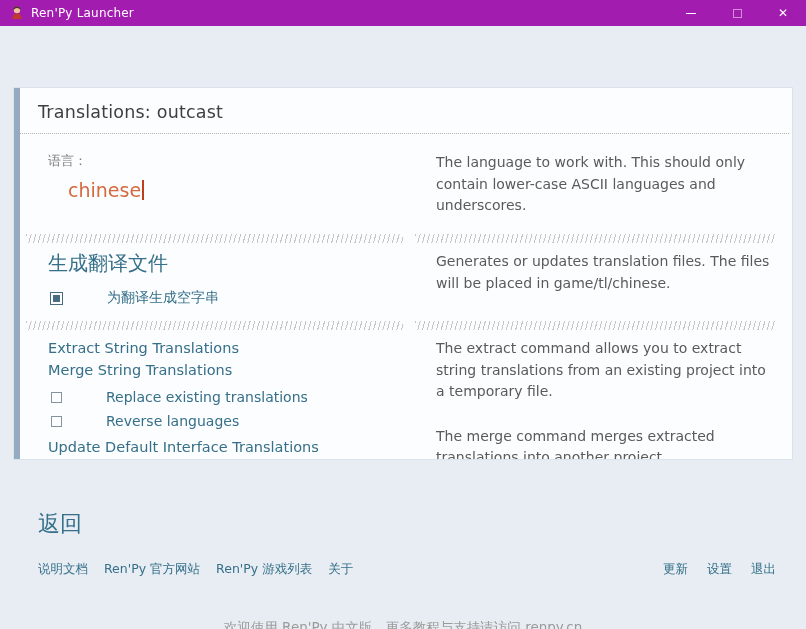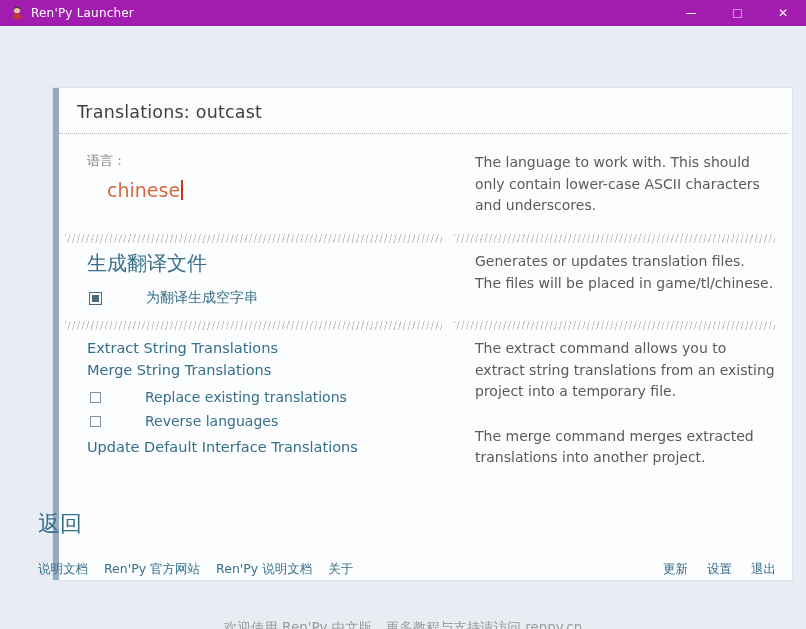--- a/index.html
+++ b/index.html
@@ -19,24 +19,23 @@
   .app-icon { width:16px; height:16px; margin:0 6px 0 9px; display:inline-flex; }
   .win-title { font-size:12px; letter-spacing:.2px; }
   .winbtns { position:absolute; right:0; top:0; height:26px; display:flex; }
   .winbtn { width:46px; height:26px; display:flex; align-items:center; justify-content:center; cursor:default; }
   .glyph-min { width:10px; height:1px; background:#ffffff; display:block; }
   .glyph-max { width:9px; height:9px; border:1px solid rgba(255,255,255,.5); display:block; }
   .glyph-close { font-size:12px; color:#ffffff; line-height:1; }
 
   
   .panel {
-    position:absolute; left:14px; right:14px; top:88px; height:492px;
+    position:absolute; left:14px; right:14px; top:88px; height:371px;
     background:#fcfdfe; display:flex; overflow:hidden;
     box-shadow:0 0 0 1px rgba(180,195,210,.25);
-    margin-left:39px;
   }
   .accent { width:6px; background:#95abbf; flex:none; }
   .panel-inner { flex:1; padding-top:14px; min-width:0; }
 
   h1.page-title {
     margin:0 0 0 18px; font-size:17.5px; font-weight:400; color:#3f3f3f; letter-spacing:.2px;
   }
   .rule { border-top:1px dotted #b3b3b3; margin:11px 3px 0 0; height:0; }
 
   .grid { margin-top:14px; }
@@ -128,21 +127,21 @@
     <div class="grid">
 
       <div class="row row-lang">
         <div class="col-l">
           <div class="lang-label">语言：</div>
           <div class="lang-input">
             <span>chinese</span><span class="caret"></span>
           </div>
         </div>
         <div class="col-r">
-          <p class="pt">The language to work with. This should only contain lower-case ASCII characters and underscores.</p>
+          <p class="pt">The language to work with. This should only contain lower-case ASCII languages and underscores.</p>
         </div>
       </div>
 
       <div class="row hatch-row">
         <div class="col-l">
             <div class="hatch"></div>
           </div>
         <div class="col-r">
             <div class="hatch"></div>
           </div>
@@ -193,21 +192,21 @@
     </div>
   </div>
 </div>
 
 <div class="back">返回</div>
 
 <div class="footer">
   <div class="fgroup left">
     <span>说明文档</span>
     <span>Ren'Py 官方网站</span>
-    <span>Ren'Py 说明文档</span>
+    <span>Ren'Py 游戏列表</span>
     <span>关于</span>
   </div>
   <div class="fgroup right">
     <span>更新</span>
     <span>设置</span>
     <span>退出</span>
   </div>
 </div>
 
 <div class="ticker">欢迎使用 Ren'Py 中文版，更多教程与支持请访问 renpy.cn</div>

